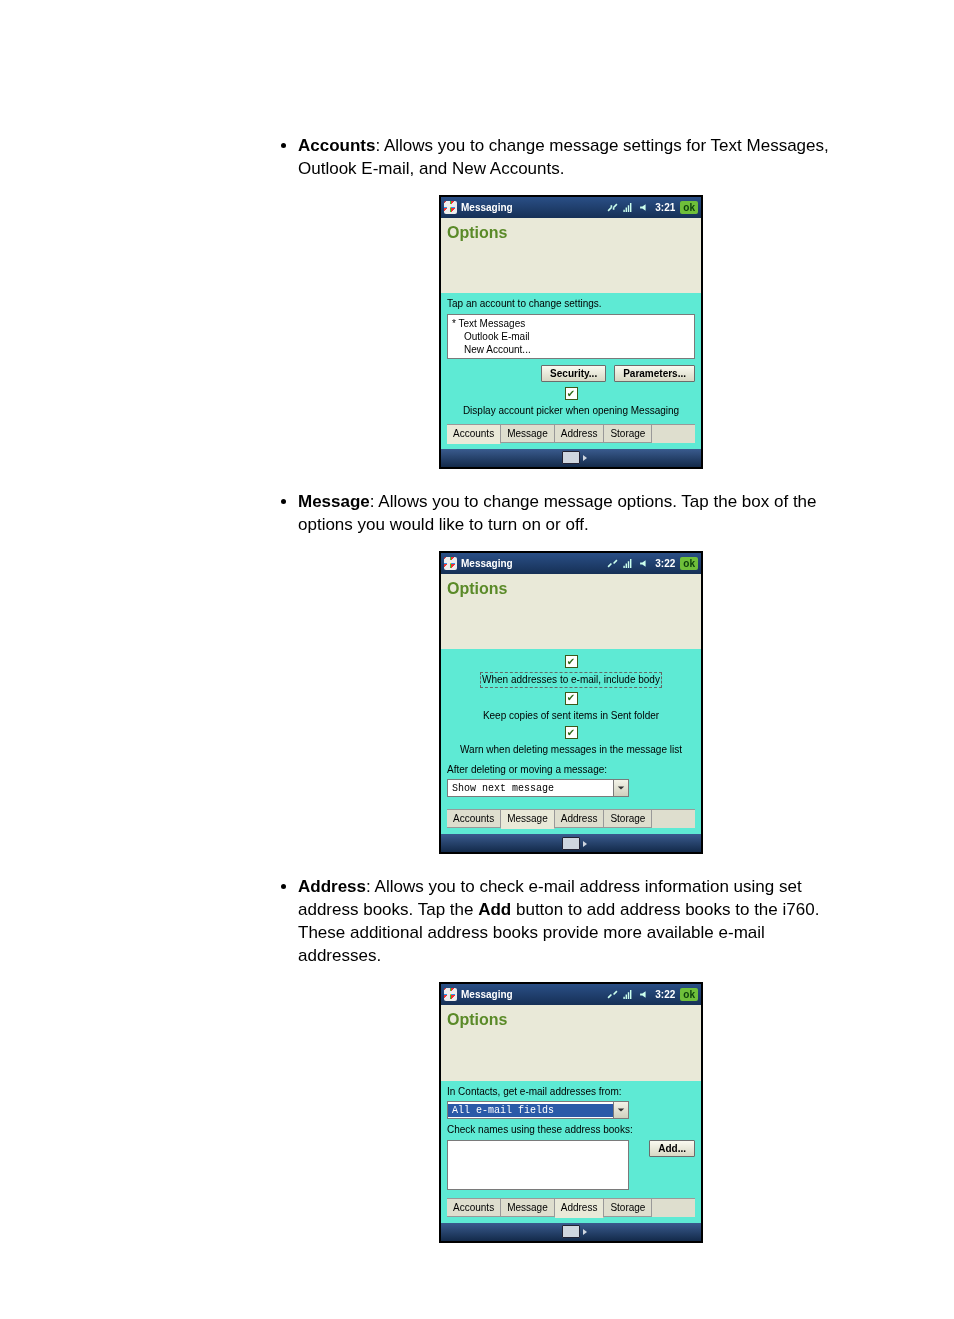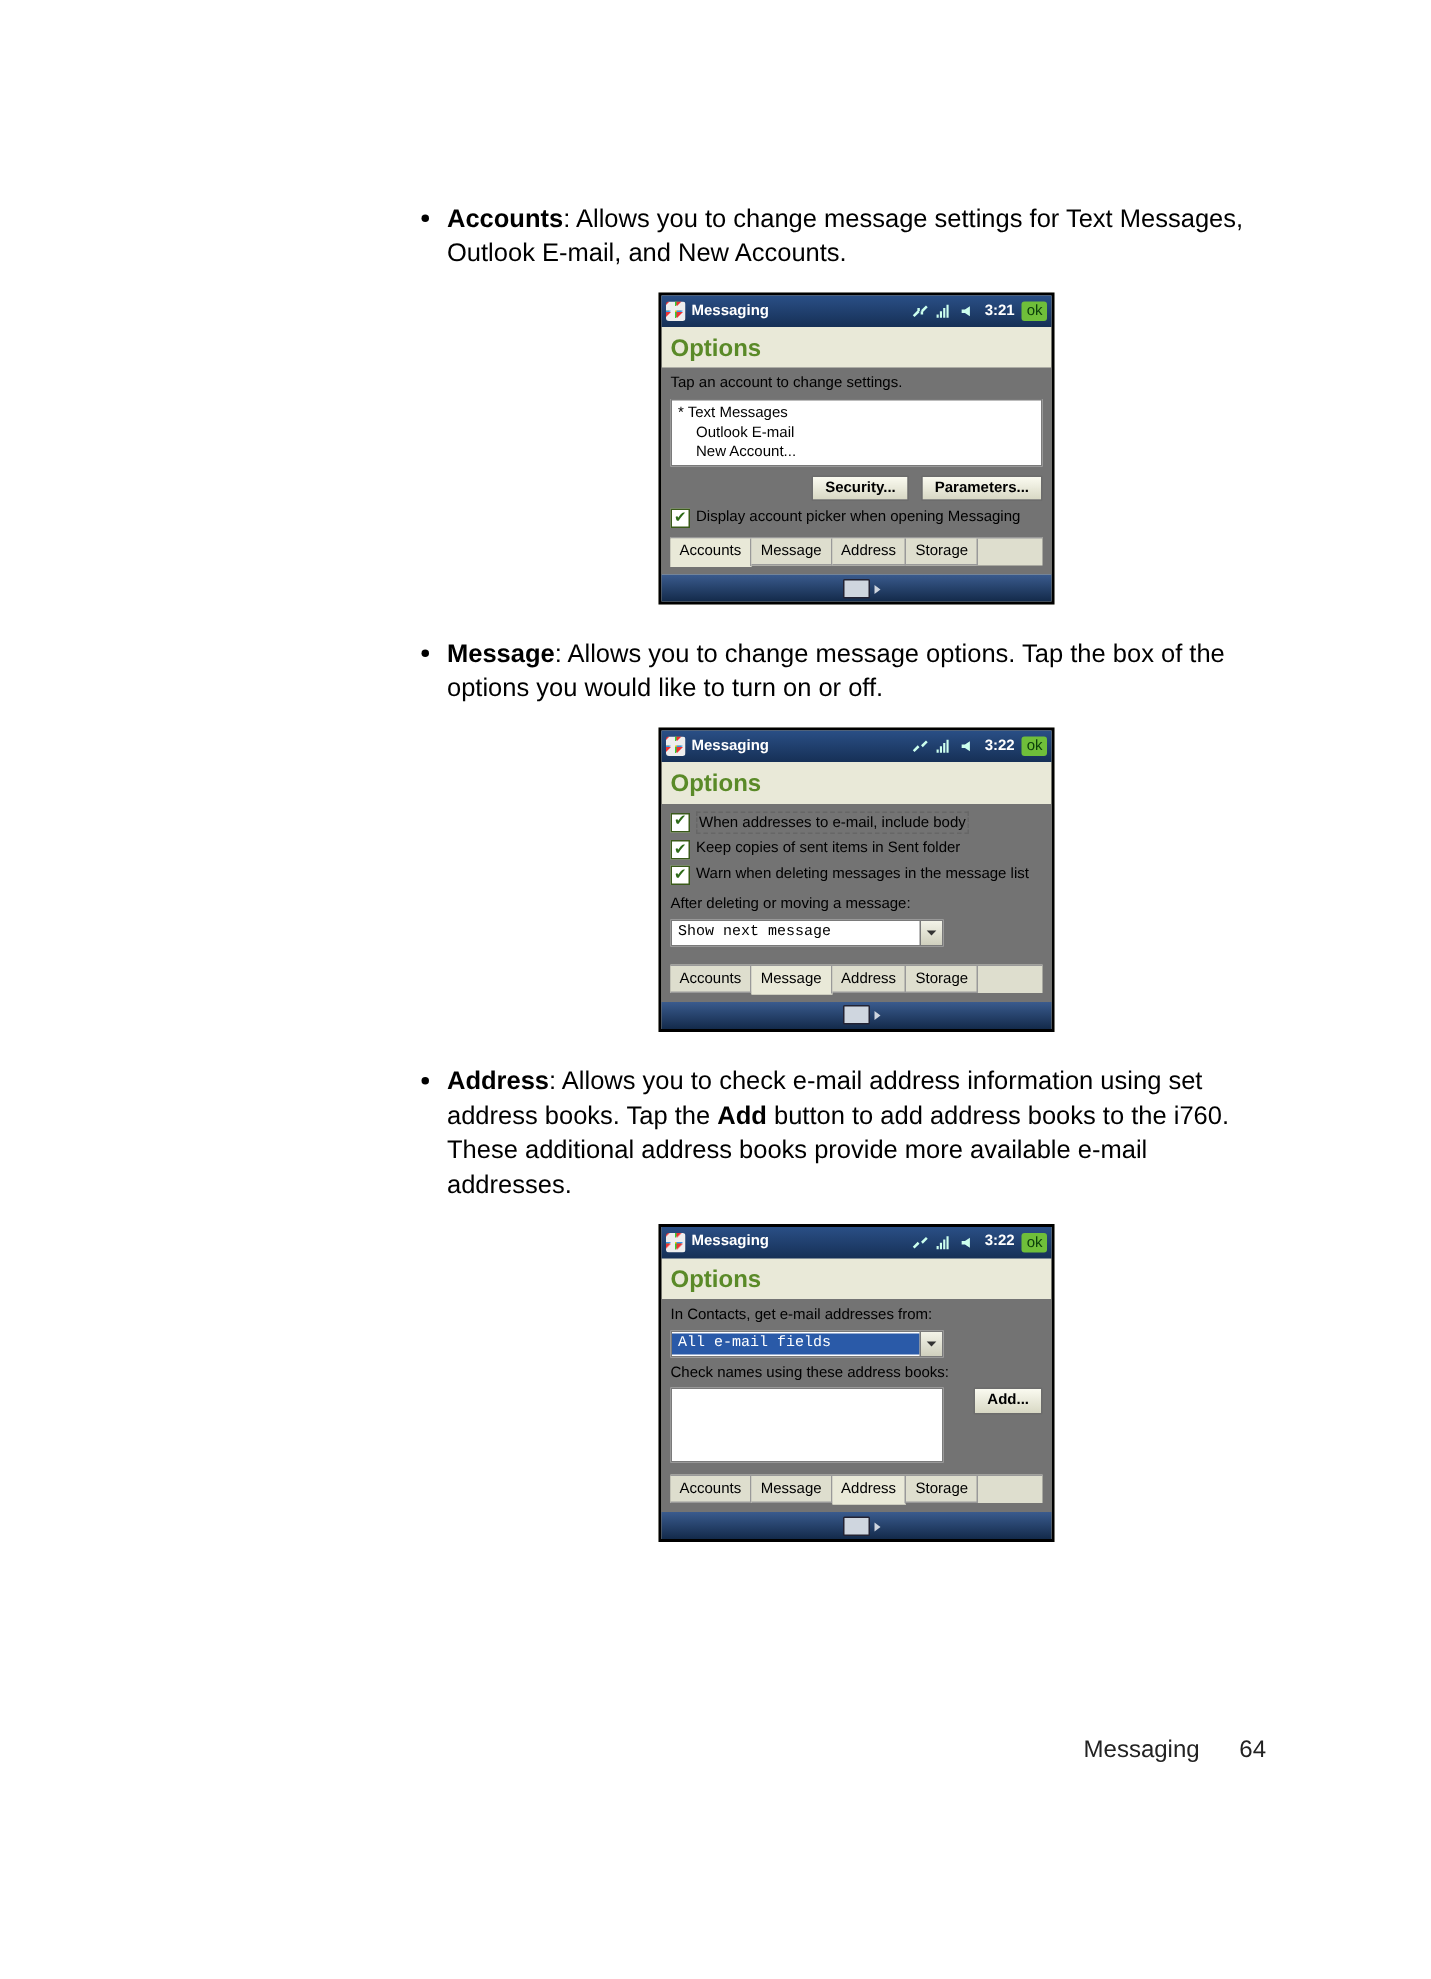--- a/index.html
+++ b/index.html
@@ -52,36 +52,36 @@
       #eee;
     border-radius: 2px;
   }
   .tb-title { font-weight: bold; flex: 0 0 auto; }
   .tb-spacer { flex: 1 1 auto; }
   .tb-icons { display: flex; align-items: center; gap: 5px; }
   .tb-time { font-weight: bold; font-size: 10px; }
   .tb-ok {
     background: #6fbf3a;
     color: #0b3e0b;
-    font-weight: normal;
+    font-weight: bold;
     padding: 0px 3px;
     border-radius: 2px;
     font-size: 10px;
     line-height: 13px;
   }
   .ico { width: 11px; height: 11px; }
   .ico svg { width: 100%; height: 100%; display: block; }
 
   .pane-header {
     color: #5a8a28;
     font-weight: bold;
     padding: 4px 6px 2px 6px;
     font-size: 16px;
   }
-  .pane-body { padding: 2px 6px 6px 6px; background: #737373; }
+  .pane-body { padding: 2px 6px 6px 6px; background: #5eead4; margin-top: 48px; }
   .hint { font-size: 10px; margin: 2px 0 3px 0; }
 
   .listbox {
     background: #fff;
     border: 1px solid #7a7a7a;
     padding: 2px 4px;
     line-height: 13px;
   }
   .listbox .item { white-space: pre; }
   .listbox .item.star::before { content: "* "; }
@@ -90,21 +90,21 @@
   .btnrow { display: flex; justify-content: flex-end; gap: 8px; margin: 6px 0 4px 0; }
   .wmbtn {
     background: linear-gradient(#fafaf0,#d8d8c4);
     border: 1px solid #6c6c6c;
     padding: 1px 8px;
     font-size: 10px;
     font-weight: bold;
     border-radius: 1px;
   }
 
-  .chkline { display: flex; align-items: flex-start; gap: 4px; font-size: 10px; margin: 3px 0; }
+  .chkline { display: flex; align-items: center; gap: 4px; font-size: 10px; margin: 3px 0; flex-direction: column; }
   .chkline.sel .chktxt { border: 1px dashed #666; padding: 0 1px; }
   .chkbox {
     width: 11px; height: 11px;
     border: 1px solid #3a5a1a;
     background: #fff;
     display: inline-flex; align-items: center; justify-content: center;
     flex: 0 0 auto;
     margin-top: 1px;
   }
   .chkbox.checked::after { content: "✔"; color: #2e6b18; font-size: 10px; line-height: 10px; }

